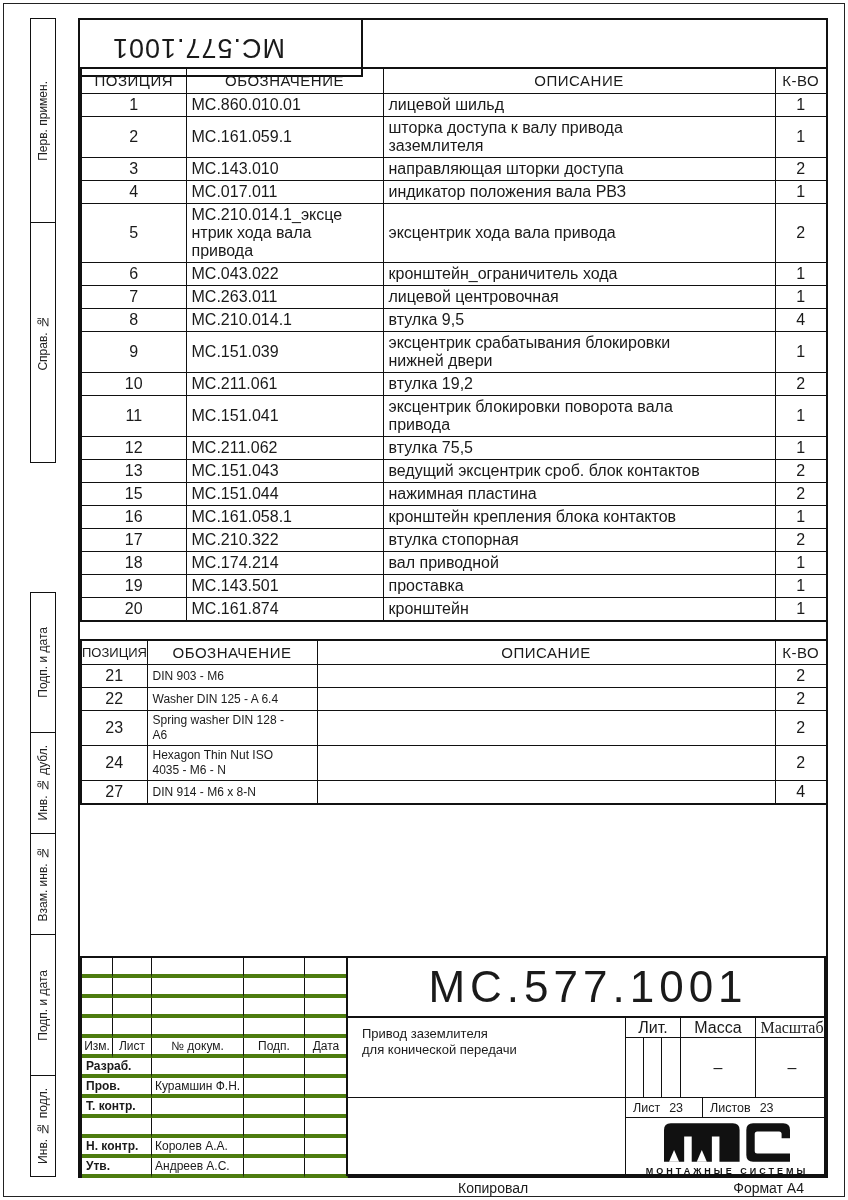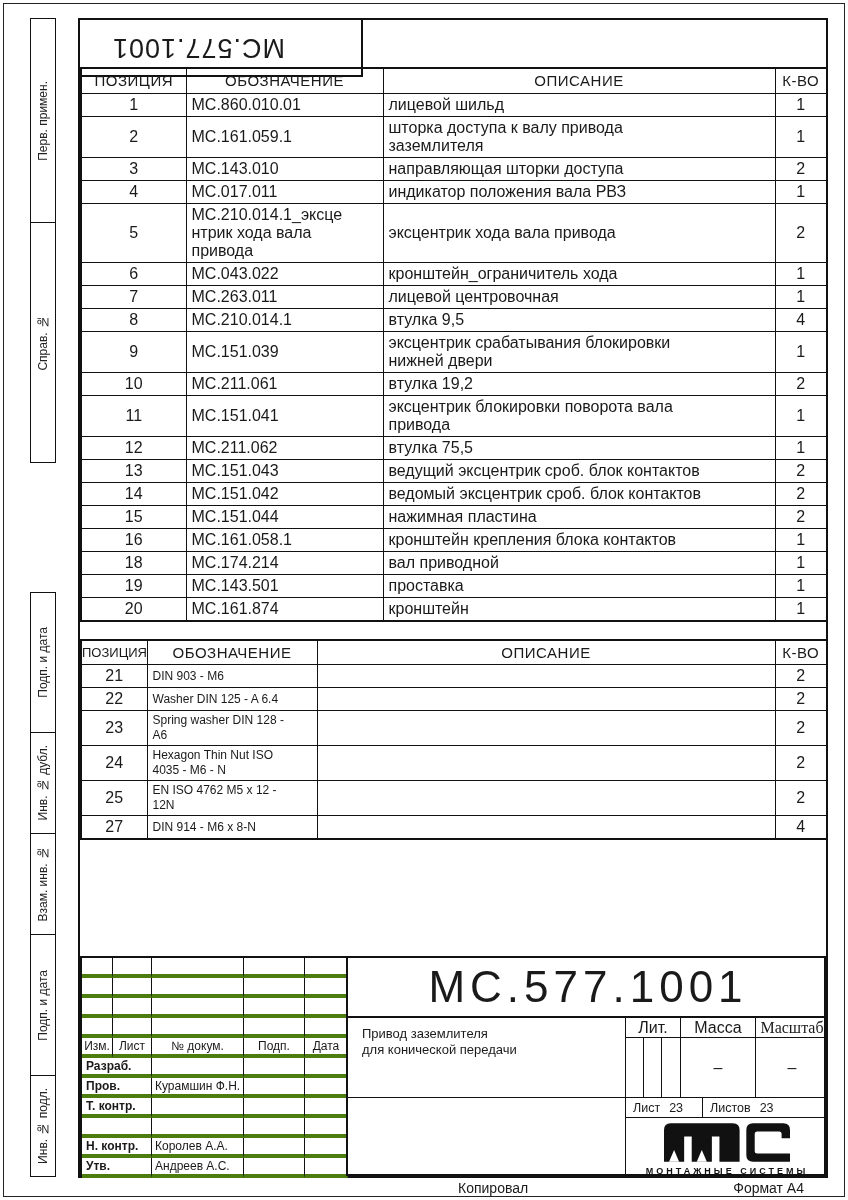--- a/index.html
+++ b/index.html
@@ -197,36 +197,36 @@
               <td class="c-desc">втулка 75,5</td>
               <td class="c-qty">1</td>
             </tr>
             <tr>
               <td class="c-pos">13</td>
               <td class="c-des">МС.151.043</td>
               <td class="c-desc">ведущий эксцентрик сроб. блок контактов</td>
               <td class="c-qty">2</td>
             </tr>
             <tr>
-              <td class="c-pos">14</td>
-              <td class="c-des">МС.151.042</td>
-              <td class="c-desc">ведомый эксцентрик сроб. блок контактов</td>
-              <td class="c-qty">2</td>
-            </tr>
-            <tr>
               <td class="c-pos">15</td>
               <td class="c-des">МС.151.044</td>
               <td class="c-desc">нажимная пластина</td>
               <td class="c-qty">2</td>
             </tr>
             <tr>
               <td class="c-pos">16</td>
               <td class="c-des">МС.161.058.1</td>
               <td class="c-desc">кронштейн крепления блока контактов</td>
               <td class="c-qty">1</td>
+            </tr>
+            <tr>
+              <td class="c-pos">17</td>
+              <td class="c-des">МС.210.322</td>
+              <td class="c-desc">втулка стопорная</td>
+              <td class="c-qty">2</td>
             </tr>
             <tr>
               <td class="c-pos">18</td>
               <td class="c-des">МС.174.214</td>
               <td class="c-desc">вал приводной</td>
               <td class="c-qty">1</td>
             </tr>
             <tr>
               <td class="c-pos">19</td>
               <td class="c-des">МС.143.501</td>
@@ -274,27 +274,20 @@
               <td class="c-pos">23</td>
               <td class="c-des">Spring washer DIN 128 -
 A6</td>
               <td class="c-desc"></td>
               <td class="c-qty">2</td>
             </tr>
             <tr>
               <td class="c-pos">24</td>
               <td class="c-des">Hexagon Thin Nut ISO
 4035 - M6 - N</td>
-              <td class="c-desc"></td>
-              <td class="c-qty">2</td>
-            </tr>
-            <tr>
-              <td class="c-pos">25</td>
-              <td class="c-des">EN ISO 4762 M5 x 12 -
-12N</td>
               <td class="c-desc"></td>
               <td class="c-qty">2</td>
             </tr>
             <tr>
               <td class="c-pos">27</td>
               <td class="c-des">DIN 914 - M6 x 8-N</td>
               <td class="c-desc"></td>
               <td class="c-qty">4</td>
             </tr>
           </tbody>

